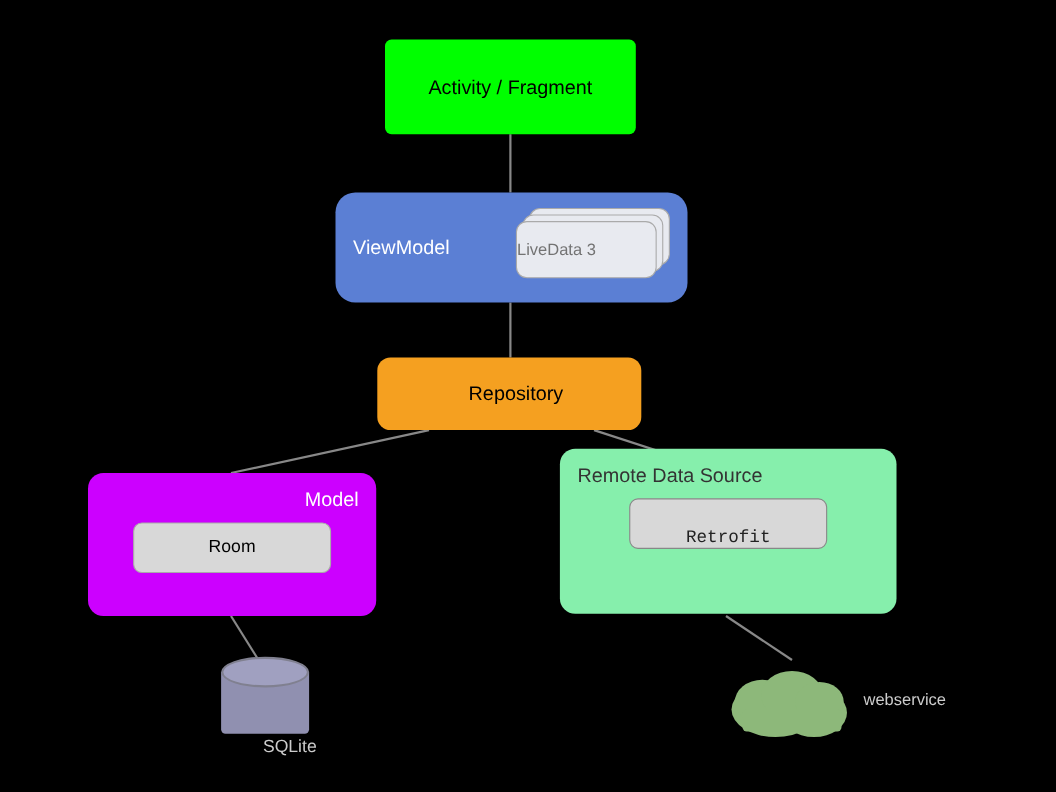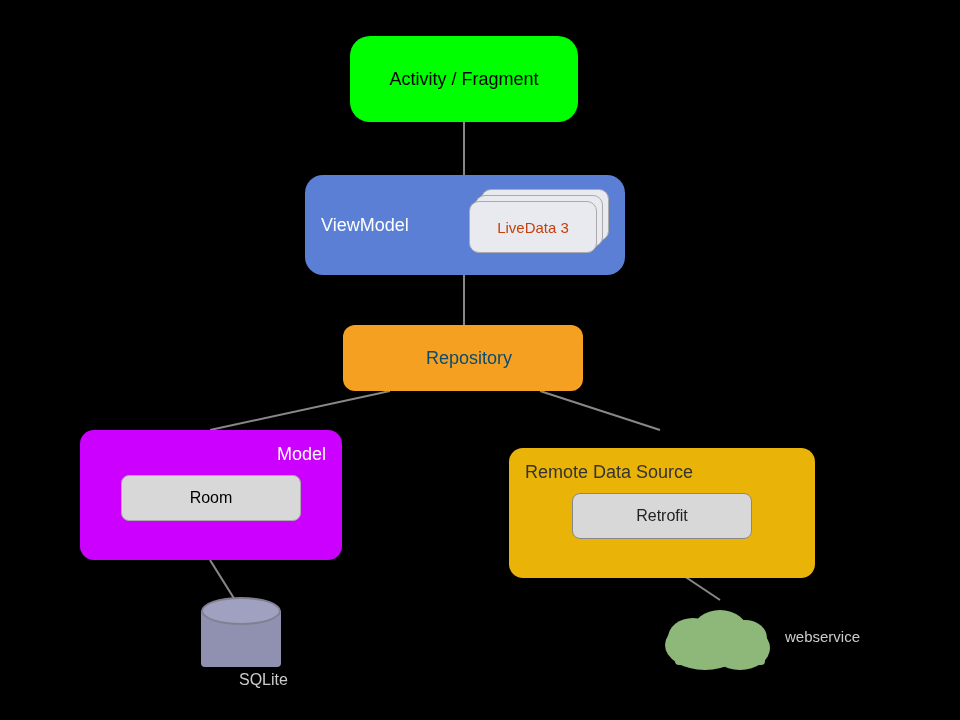--- a/index.html
+++ b/index.html
@@ -29,21 +29,21 @@
     }
 
     
     .activity-fragment {
       position: absolute;
       left: 350px;
       top: 36px;
       width: 228px;
       height: 86px;
       background: #00ff00;
-      border-radius: 20px;
+      border-radius: 6px;
       display: flex;
       align-items: center;
       justify-content: center;
     }
 
     .activity-fragment span {
       font-size: 18px;
       color: #000;
       font-weight: 400;
     }
@@ -78,23 +78,23 @@
 
     .livedata-card {
       position: absolute;
       width: 128px;
       height: 52px;
       background: #e8eaf0;
       border-radius: 10px;
       border: 1.5px solid #aaa;
       display: flex;
       align-items: center;
-      justify-content: center;
+      justify-content: flex-start;
       font-size: 15px;
-      color: #c2410c;
+      color: #737373;
     }
 
     .livedata-card:nth-child(1) {
       top: 0px;
       left: 12px;
     }
     .livedata-card:nth-child(2) {
       top: 6px;
       left: 6px;
     }
@@ -112,21 +112,21 @@
       height: 66px;
       background: #f5a020;
       border-radius: 12px;
       display: flex;
       align-items: center;
       justify-content: center;
     }
 
     .repository span {
       font-size: 18px;
-      color: #0c4a6e;
+      color: #000000;
       margin-left: 12px;
     }
 
     
     .model {
       position: absolute;
       left: 80px;
       top: 430px;
       width: 262px;
       height: 130px;
@@ -154,47 +154,48 @@
       font-size: 16px;
       color: #000000;
       margin: 0 auto;
       margin-top: 8px;
     }
 
     
     .remote-data-source {
       position: absolute;
       left: 509px;
-      top: 448px;
+      top: 408px;
       width: 306px;
-      height: 130px;
-      background: #eab308;
+      height: 150px;
+      background: #86efac;
       border-radius: 14px;
       padding: 14px 16px;
     }
 
     .remote-label {
       font-size: 18px;
       color: #333;
       margin-bottom: 10px;
     }
 
     .retrofit-card {
       width: 180px;
       height: 46px;
       background: #d8d8d8;
       border-radius: 8px;
       border: 1.5px solid #888;
       display: flex;
-      align-items: center;
+      align-items: flex-end;
       justify-content: center;
       font-size: 16px;
       color: #222;
       margin: 0 auto;
       margin-top: 8px;
+      font-family: Liberation Mono, monospace;
     }
 
     
     .sqlite-container {
       position: absolute;
       left: 195px;
       top: 597px;
       display: flex;
       flex-direction: column;
       align-items: center;

